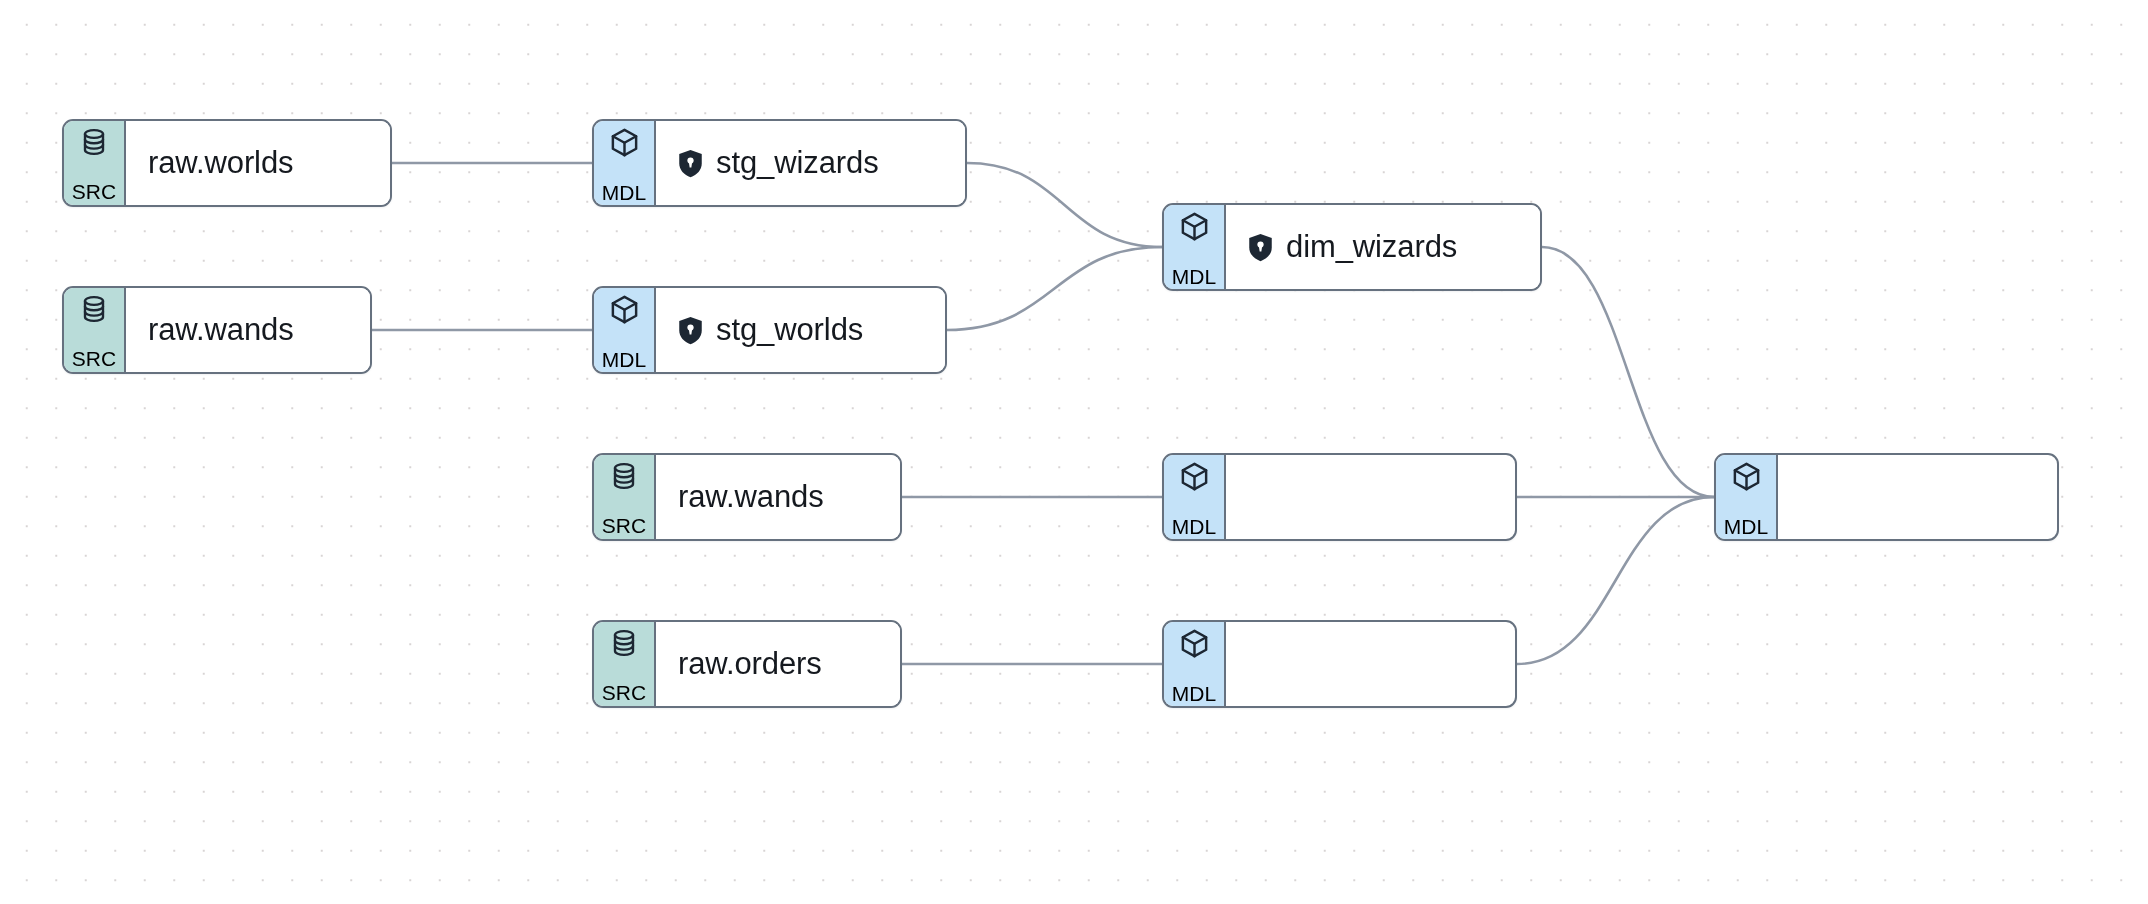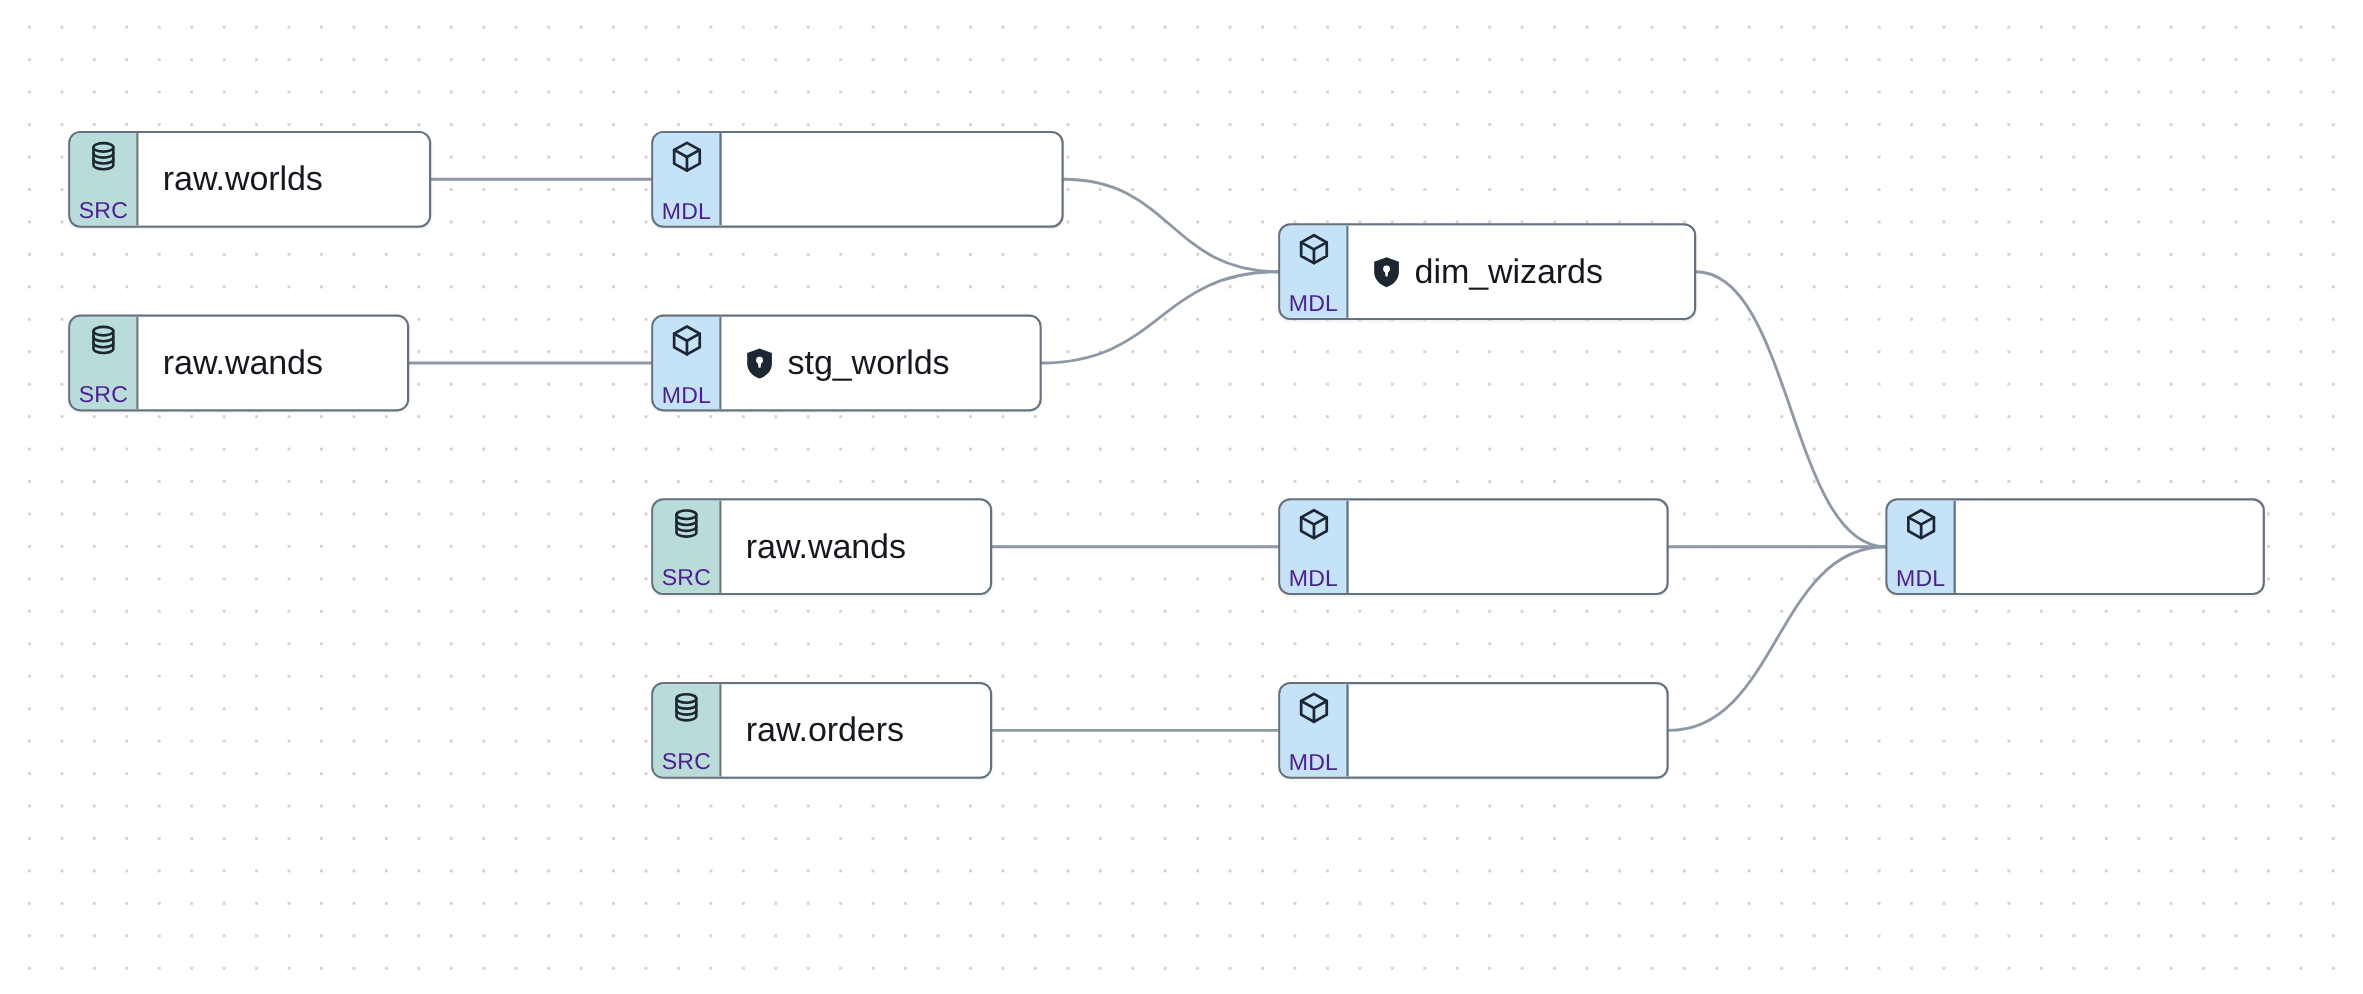--- a/index.html
+++ b/index.html
@@ -57,21 +57,21 @@
   .badge-src { background: #b9dcd9; }
   .badge-mdl { background: #c4e2f8; }
   .badge-icon {
     display: block;
     line-height: 0;
     margin-bottom: 1px;
   }
   .badge-text {
     font-size: 21px;
     line-height: 1.02;
-    color: #4c1d95;
+    color: #000000;
     letter-spacing: 0.1px;
     font-family: "Liberation Sans", sans-serif;
     margin-top: 23px;
   }
   .node-body {
     display: flex;
     align-items: center;
     flex: 1 1 auto;
     padding: 0 24px 0 22px;
     gap: 13px;
@@ -166,74 +166,82 @@
       </div>
       <div class="node" style="left: 592px; top: 119px; width: 375px; height: 88px;">
         <div class="node-badge badge-mdl">
           <span class="badge-icon"><svg width="31" height="31" viewBox="0 0 24 24" fill="none" stroke="#1d2733" stroke-width="1.9" stroke-linecap="round" stroke-linejoin="round">
               <path d="M12 2.2 L21 7.2 L21 16.8 L12 21.8 L3 16.8 L3 7.2 Z"></path>
               <path d="M3 7.2 L12 12.2 L21 7.2"></path>
               <path d="M12 12.2 L12 21.8"></path>
             </svg></span>
           <span class="badge-text">MDL</span>
         </div>
-      </div>
-      <div class="node" style="left: 592px; top: 286px; width: 355px; height: 88px;">
-        <div class="node-badge badge-mdl">
-          <span class="badge-icon"><svg width="31" height="31" viewBox="0 0 24 24" fill="none" stroke="#1d2733" stroke-width="1.9" stroke-linecap="round" stroke-linejoin="round">
-              <path d="M12 2.2 L21 7.2 L21 16.8 L12 21.8 L3 16.8 L3 7.2 Z"></path>
-              <path d="M3 7.2 L12 12.2 L21 7.2"></path>
-              <path d="M12 12.2 L12 21.8"></path>
-            </svg></span>
-          <span class="badge-text">MDL</span>
-        </div>
         <div class="node-body">
           <span class="lock-icon"><svg width="25" height="29" viewBox="0 0 20 23" xmlns="http://www.w3.org/2000/svg">
               <path d="M10 0.6 L19 3.9 V11.4 C19 16.6 15.2 20.6 10 22.4 C4.8 20.6 1 16.6 1 11.4 V3.9 Z" fill="#1d2733"></path>
               <circle cx="10" cy="9.1" r="2.5" fill="#ffffff"></circle>
               <path d="M8.55 9.4 h2.9 l-0.75 5.2 h-1.4 Z" fill="#ffffff"></path>
             </svg></span>
-          <span class="node-label">stg_worlds</span>
-        </div>
-      </div>
-      <div class="node" style="left: 1162px; top: 453px; width: 355px; height: 88px;">
-        <div class="node-badge badge-mdl">
-          <span class="badge-icon"><svg width="31" height="31" viewBox="0 0 24 24" fill="none" stroke="#1d2733" stroke-width="1.9" stroke-linecap="round" stroke-linejoin="round">
-              <path d="M12 2.2 L21 7.2 L21 16.8 L12 21.8 L3 16.8 L3 7.2 Z"></path>
-              <path d="M3 7.2 L12 12.2 L21 7.2"></path>
-              <path d="M12 12.2 L12 21.8"></path>
-            </svg></span>
-          <span class="badge-text">MDL</span>
-        </div>
-      </div>
-      <div class="node" style="left: 1162px; top: 620px; width: 355px; height: 88px;">
-        <div class="node-badge badge-mdl">
-          <span class="badge-icon"><svg width="31" height="31" viewBox="0 0 24 24" fill="none" stroke="#1d2733" stroke-width="1.9" stroke-linecap="round" stroke-linejoin="round">
-              <path d="M12 2.2 L21 7.2 L21 16.8 L12 21.8 L3 16.8 L3 7.2 Z"></path>
-              <path d="M3 7.2 L12 12.2 L21 7.2"></path>
-              <path d="M12 12.2 L12 21.8"></path>
-            </svg></span>
-          <span class="badge-text">MDL</span>
-        </div>
-      </div>
-      <div class="node" style="left: 1162px; top: 203px; width: 380px; height: 88px;">
+          <span class="node-label">stg_wizards</span>
+        </div>
+      </div>
+      <div class="node" style="left: 592px; top: 286px; width: 355px; height: 88px;">
         <div class="node-badge badge-mdl">
           <span class="badge-icon"><svg width="31" height="31" viewBox="0 0 24 24" fill="none" stroke="#1d2733" stroke-width="1.9" stroke-linecap="round" stroke-linejoin="round">
               <path d="M12 2.2 L21 7.2 L21 16.8 L12 21.8 L3 16.8 L3 7.2 Z"></path>
               <path d="M3 7.2 L12 12.2 L21 7.2"></path>
               <path d="M12 12.2 L12 21.8"></path>
             </svg></span>
           <span class="badge-text">MDL</span>
         </div>
         <div class="node-body">
           <span class="lock-icon"><svg width="25" height="29" viewBox="0 0 20 23" xmlns="http://www.w3.org/2000/svg">
               <path d="M10 0.6 L19 3.9 V11.4 C19 16.6 15.2 20.6 10 22.4 C4.8 20.6 1 16.6 1 11.4 V3.9 Z" fill="#1d2733"></path>
               <circle cx="10" cy="9.1" r="2.5" fill="#ffffff"></circle>
               <path d="M8.55 9.4 h2.9 l-0.75 5.2 h-1.4 Z" fill="#ffffff"></path>
             </svg></span>
+          <span class="node-label">stg_worlds</span>
+        </div>
+      </div>
+      <div class="node" style="left: 1162px; top: 453px; width: 355px; height: 88px;">
+        <div class="node-badge badge-mdl">
+          <span class="badge-icon"><svg width="31" height="31" viewBox="0 0 24 24" fill="none" stroke="#1d2733" stroke-width="1.9" stroke-linecap="round" stroke-linejoin="round">
+              <path d="M12 2.2 L21 7.2 L21 16.8 L12 21.8 L3 16.8 L3 7.2 Z"></path>
+              <path d="M3 7.2 L12 12.2 L21 7.2"></path>
+              <path d="M12 12.2 L12 21.8"></path>
+            </svg></span>
+          <span class="badge-text">MDL</span>
+        </div>
+      </div>
+      <div class="node" style="left: 1162px; top: 620px; width: 355px; height: 88px;">
+        <div class="node-badge badge-mdl">
+          <span class="badge-icon"><svg width="31" height="31" viewBox="0 0 24 24" fill="none" stroke="#1d2733" stroke-width="1.9" stroke-linecap="round" stroke-linejoin="round">
+              <path d="M12 2.2 L21 7.2 L21 16.8 L12 21.8 L3 16.8 L3 7.2 Z"></path>
+              <path d="M3 7.2 L12 12.2 L21 7.2"></path>
+              <path d="M12 12.2 L12 21.8"></path>
+            </svg></span>
+          <span class="badge-text">MDL</span>
+        </div>
+      </div>
+      <div class="node" style="left: 1162px; top: 203px; width: 380px; height: 88px;">
+        <div class="node-badge badge-mdl">
+          <span class="badge-icon"><svg width="31" height="31" viewBox="0 0 24 24" fill="none" stroke="#1d2733" stroke-width="1.9" stroke-linecap="round" stroke-linejoin="round">
+              <path d="M12 2.2 L21 7.2 L21 16.8 L12 21.8 L3 16.8 L3 7.2 Z"></path>
+              <path d="M3 7.2 L12 12.2 L21 7.2"></path>
+              <path d="M12 12.2 L12 21.8"></path>
+            </svg></span>
+          <span class="badge-text">MDL</span>
+        </div>
+        <div class="node-body">
+          <span class="lock-icon"><svg width="25" height="29" viewBox="0 0 20 23" xmlns="http://www.w3.org/2000/svg">
+              <path d="M10 0.6 L19 3.9 V11.4 C19 16.6 15.2 20.6 10 22.4 C4.8 20.6 1 16.6 1 11.4 V3.9 Z" fill="#1d2733"></path>
+              <circle cx="10" cy="9.1" r="2.5" fill="#ffffff"></circle>
+              <path d="M8.55 9.4 h2.9 l-0.75 5.2 h-1.4 Z" fill="#ffffff"></path>
+            </svg></span>
           <span class="node-label">dim_wizards</span>
         </div>
       </div>
       <div class="node" style="left: 1714px; top: 453px; width: 345px; height: 88px;">
         <div class="node-badge badge-mdl">
           <span class="badge-icon"><svg width="31" height="31" viewBox="0 0 24 24" fill="none" stroke="#1d2733" stroke-width="1.9" stroke-linecap="round" stroke-linejoin="round">
               <path d="M12 2.2 L21 7.2 L21 16.8 L12 21.8 L3 16.8 L3 7.2 Z"></path>
               <path d="M3 7.2 L12 12.2 L21 7.2"></path>
               <path d="M12 12.2 L12 21.8"></path>
             </svg></span>

